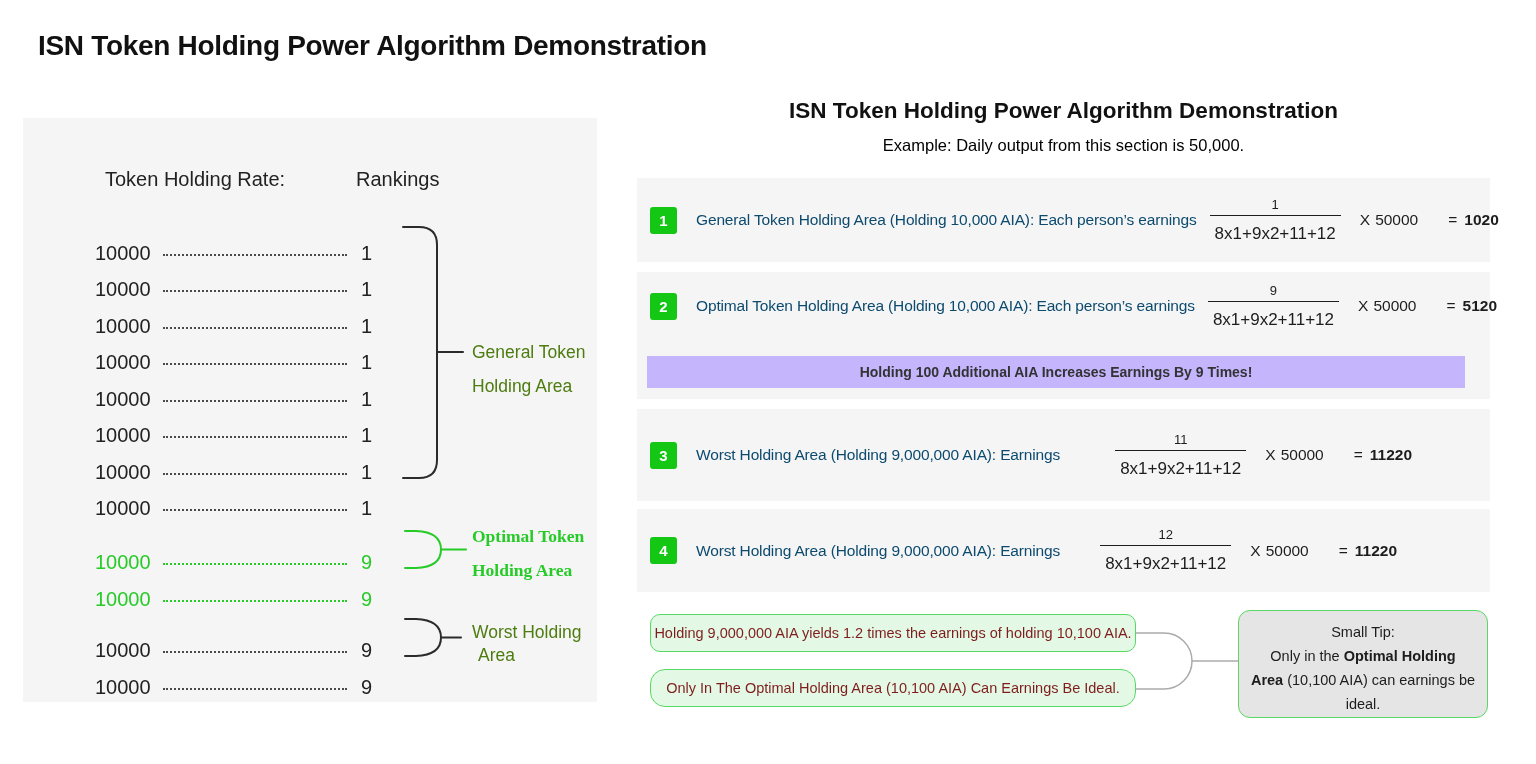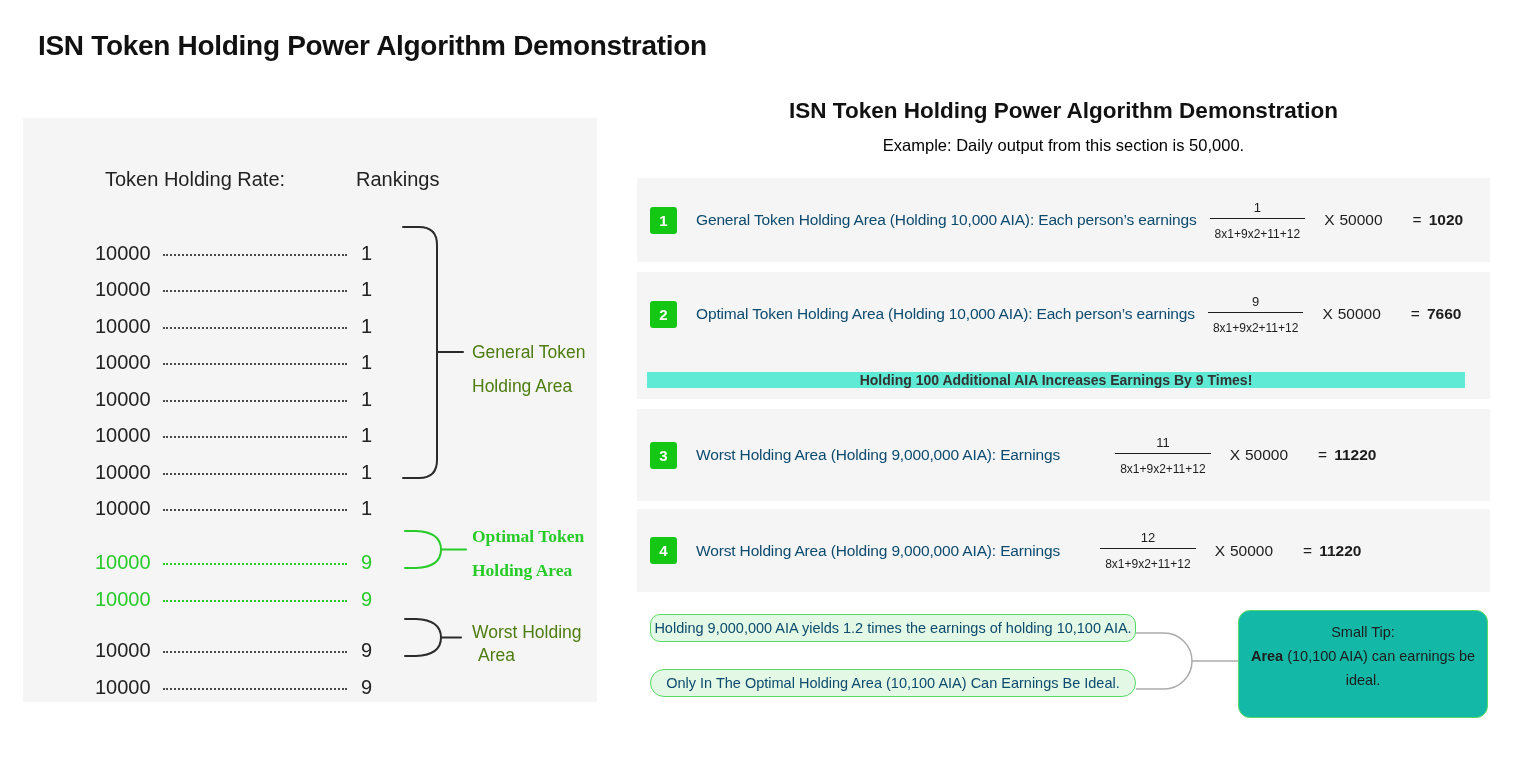--- a/index.html
+++ b/index.html
@@ -34,32 +34,32 @@
   .card{position:absolute;left:637px;width:853px;background:#f5f5f6;display:flex;flex-direction:column;}
   #card-1{top:178px;height:84px;}
   #card-2{top:272px;height:127px;}
   #card-3{top:409px;height:92px;}
   #card-4{top:509px;height:83px;}
   .formula-row{flex:1;display:flex;align-items:center;padding-left:13px;}
   .badge{width:27px;height:27px;border-radius:3px;background:#14c714;color:#fff;font-size:15px;font-weight:700;display:flex;align-items:center;justify-content:center;flex:0 0 auto;}
   .sec-text{margin-left:19px;font-size:15.5px;letter-spacing:-0.15px;color:#0c4a6e;white-space:nowrap;}
   .frac{display:inline-flex;flex-direction:column;align-items:center;margin:0 13px;flex:0 0 auto;}
   .frac-num{font-size:13px;padding-bottom:3px;}
-  .frac-den{font-size:12px;border-top:1.5px solid #1d1d1d;padding:8px 5px 0 5px;}
+  .frac-den{font-size:17px;border-top:1.5px solid #1d1d1d;padding:8px 5px 0 5px;}
   .op{margin:0 5px 0 6px;font-size:15.5px;}
   .base{font-size:15.5px;margin-right:24px;}
   .eq{margin:0 7px 0 6px;font-size:15.5px;}
   .result{font-size:15.5px;font-weight:700;}
-  .highlight-bar{height:16px;margin:16px 25px 11px 10px;background:#5eead4;display:flex;align-items:center;justify-content:center;font-size:14px;font-weight:700;color:#333;}
-
-  
-  .note-box{position:absolute;left:650px;width:486px;height:28px;border:1.5px solid #57d964;border-radius:10px;background:#e3f9e5;display:flex;align-items:center;justify-content:center;font-size:14.5px;color:#0c4a6e;box-sizing:border-box;}
+  .highlight-bar{height:32px;margin:16px 25px 11px 10px;background:#c4b5fd;display:flex;align-items:center;justify-content:center;font-size:14px;font-weight:700;color:#333;}
+
+  
+  .note-box{position:absolute;left:650px;width:486px;height:38px;border:1.5px solid #57d964;border-radius:10px;background:#e3f9e5;display:flex;align-items:center;justify-content:center;font-size:14.5px;color:#7f1d1d;box-sizing:border-box;}
   #note-1{top:614px;}
   #note-2{top:669px;border-radius:15px;}
-  #tip-box{position:absolute;left:1238px;top:610px;width:250px;height:108px;border:1.5px solid #57d964;border-radius:12px;background:#14b8a6;box-sizing:border-box;text-align:center;font-size:14.5px;line-height:24px;padding-top:9px;color:#1d1d1d;}
+  #tip-box{position:absolute;left:1238px;top:610px;width:250px;height:108px;border:1.5px solid #57d964;border-radius:12px;background:#e5e5e5;box-sizing:border-box;text-align:center;font-size:14.5px;line-height:24px;padding-top:9px;color:#1d1d1d;}
   #tip-box b{font-weight:700;}
 
   svg.overlay{position:absolute;left:0;top:0;pointer-events:none;}
 </style>
 </head>
 <body>
 
 <div class="abs" id="page-title">ISN Token Holding Power Algorithm Demonstration</div>
 
 <div class="abs" id="left-panel">
@@ -184,21 +184,21 @@
   <div class="formula-row">
     <span class="badge">2</span>
     <span class="sec-text">Optimal Token Holding Area (Holding 10,000 AIA): Each person’s earnings</span>
     <span class="frac">
         <span class="frac-num">9</span>
         <span class="frac-den">8x1+9x2+11+12</span>
       </span>
     <span class="op">X</span>
     <span class="base">50000</span>
     <span class="eq">=</span>
-    <span class="result">7660</span>
+    <span class="result">5120</span>
   </div>
   <div class="highlight-bar">Holding 100 Additional AIA Increases Earnings By 9 Times!</div>
 </div>
 
 <div class="card" id="card-3">
   <div class="formula-row">
     <span class="badge">3</span>
     <span class="sec-text">Worst Holding Area (Holding 9,000,000 AIA): Earnings</span>
     <span class="frac" style="margin-left:55px">
         <span class="frac-num">11</span>
@@ -224,14 +224,15 @@
     <span class="eq">=</span>
     <span class="result">11220</span>
   </div>
 </div>
 
 <div class="note-box" id="note-1">Holding 9,000,000 AIA yields 1.2 times the earnings of holding 10,100 AIA.</div>
 <div class="note-box" id="note-2">Only In The Optimal Holding Area (10,100 AIA) Can Earnings Be Ideal.</div>
 
 <div id="tip-box">
   <div>Small Tip:</div>
+  <div><span>Only in the </span><b>Optimal Holding</b></div>
   <div><b>Area</b><span> (10,100 AIA) can earnings be ideal.</span></div>
 </div>
 
 </body></html>

